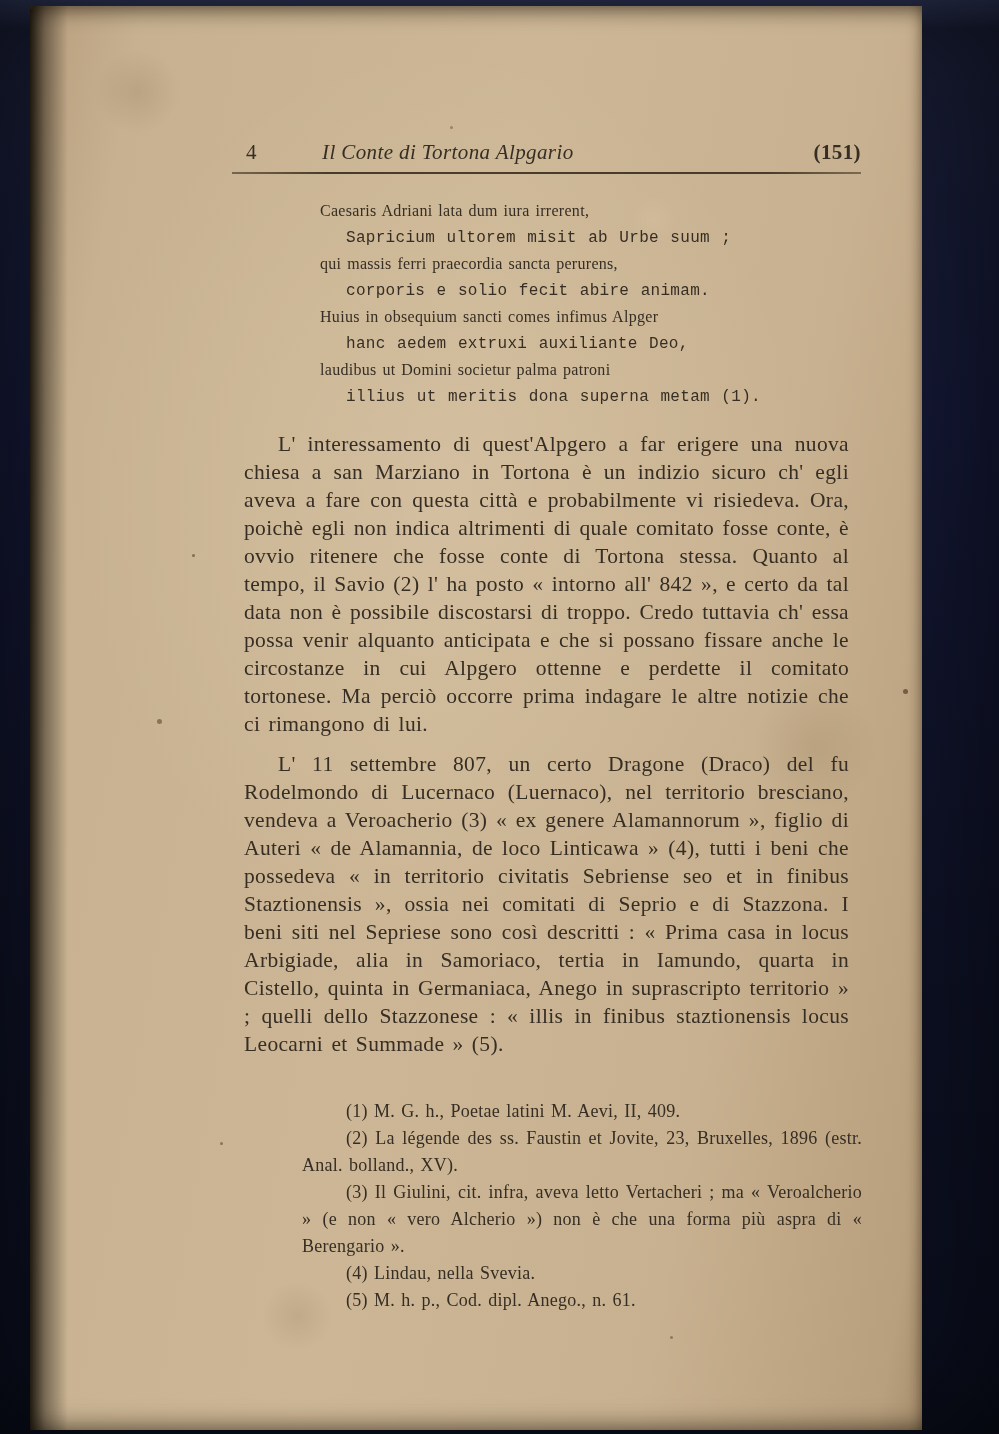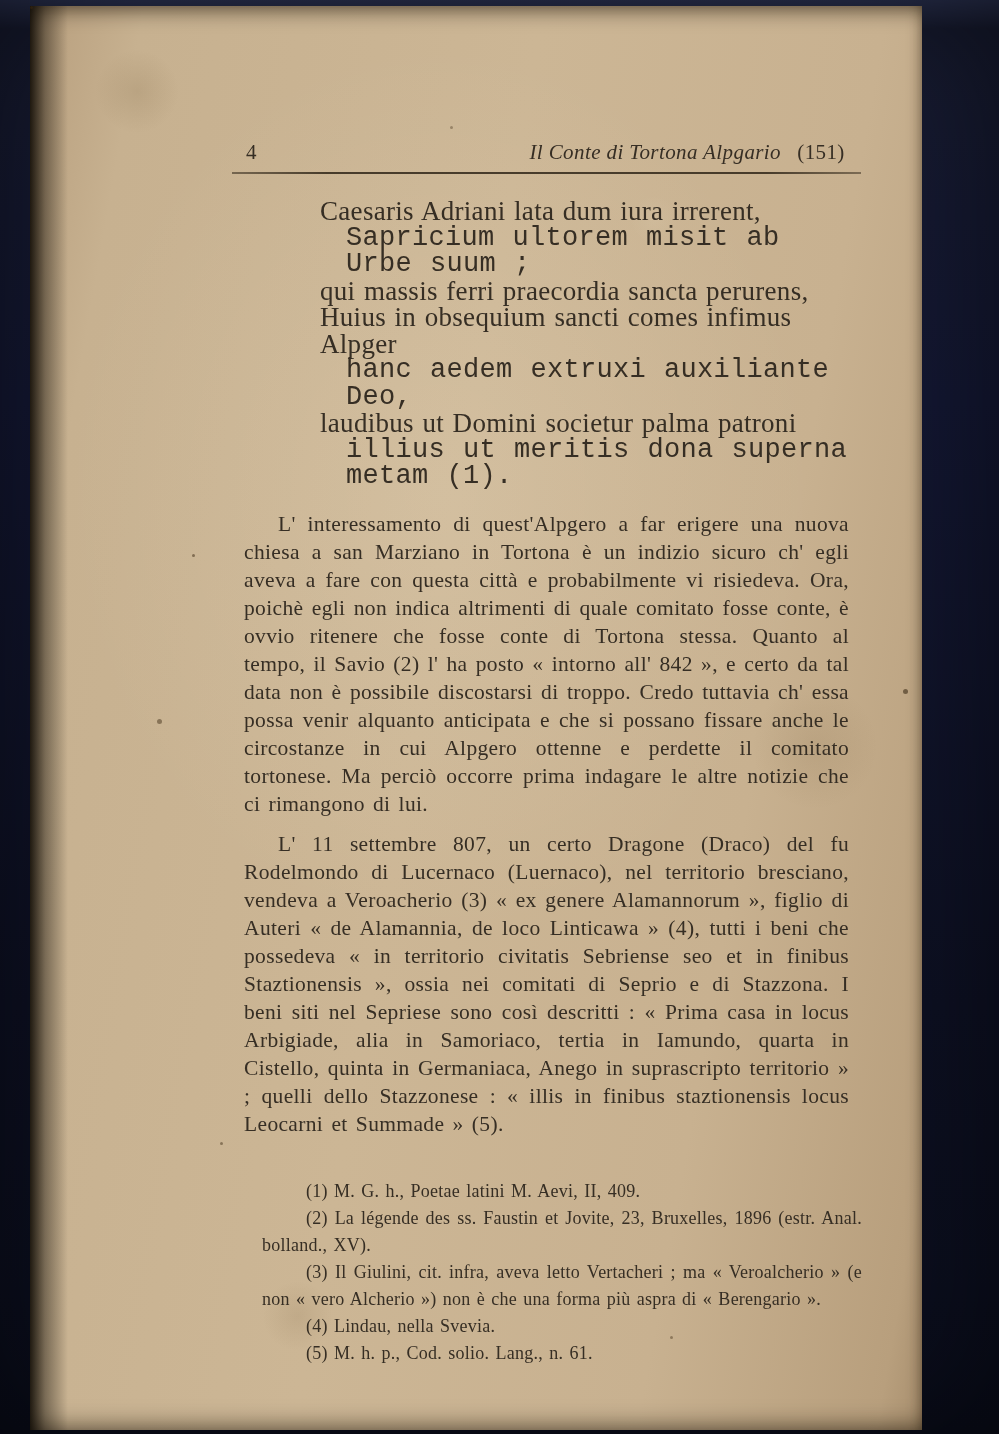--- a/index.html
+++ b/index.html
@@ -67,44 +67,44 @@
   .content{
     position:relative;z-index:3;
     padding:134px 61px 0 202px;
     color:var(--ink);
   }
   .header{
     display:flex;align-items:baseline;
     font-size:21px;letter-spacing:0.4px;
   }
   .page-num{flex:0 0 76px;padding-left:14px;}
-  .running-title{flex:1;text-align:right;font-style:italic;}
-  .folio{flex:0 0 80px;text-align:center;}
+  .running-title{flex:1;text-align:left;font-style:italic;}
+  .folio{flex:0 0 80px;text-align:right;font-weight:bold;}
   .rule{
     margin-top:7px;height:2px;
     background:linear-gradient(to right,rgba(48,38,24,0.55),rgba(48,38,24,0.85) 15%,rgba(48,38,24,0.85) 85%,rgba(48,38,24,0.5));
   }
   .verse{
     margin:24px 0 0 88px;
-    font-size:27px;line-height:26.5px;letter-spacing:0.3px;word-spacing:1.5px;
+    font-size:16px;line-height:26.5px;letter-spacing:0.3px;word-spacing:1.5px;
   }
   .verse-line.indent{padding-left:26px;font-family:Liberation Mono, monospace;}
   .body-text{
     margin-top:20px;
     font-size:21.5px;line-height:28px;
     text-align:justify;letter-spacing:0.35px;word-spacing:2.5px;
   }
   .para{margin:12px;text-indent:34px;}
   .it{}
   .footnotes{
     margin:40px 0 0 30px;width:600px;
     font-size:18px;line-height:27px;
     text-align:justify;letter-spacing:0.25px;word-spacing:1.5px;
   }
-  .footnote{text-indent:44px;}
+  .footnote{text-indent:44px;margin-left:40px;}
 </style>
 </head>
 <body>
 
 <div id="screenshot">
 
   <div class="page">
     <div class="specks"></div>
 
     <div class="content">
@@ -113,37 +113,38 @@
         <div class="page-num">4</div>
         <div class="running-title">Il Conte di Tortona Alpgario</div>
         <div class="folio">(151)</div>
       </div>
       <div class="rule"></div>
 
       <div class="verse">
           <div class="verse-line">Caesaris Adriani lata dum iura irrerent,</div>
           <div class="verse-line indent">Sapricium ultorem misit ab Urbe suum ;</div>
           <div class="verse-line">qui massis ferri praecordia sancta perurens,</div>
+          <div class="verse-line indent">corporis e solio fecit abire animam.</div>
           <div class="verse-line">Huius in obsequium sancti comes infimus Alpger</div>
           <div class="verse-line indent">hanc aedem extruxi auxiliante Deo,</div>
           <div class="verse-line">laudibus ut Domini societur palma patroni</div>
           <div class="verse-line indent">illius ut meritis dona superna metam (1).</div>
         </div>
 
       <div class="body-text">
           <p class="para"><span>L' interessamento di quest'Alpgero a far erigere una nuova chiesa a san Marziano in Tortona è un indizio sicuro ch' egli aveva a fare con questa città e probabilmente vi risiedeva. Ora, poichè egli non indica altrimenti di quale comitato fosse conte, è ovvio ritenere che fosse conte di Tortona stessa. Quanto al tempo, il Savio (2) l' ha posto « intorno all' 842 », e certo da tal data non è possibile discostarsi di troppo. Credo tuttavia ch' essa possa venir alquanto anticipata e che si possano fissare anche le circostanze in cui Alpgero ottenne e perdette il comitato tortonese. Ma perciò occorre prima indagare le altre notizie che ci rimangono di lui.</span></p>
           <p class="para"><span>L' 11 settembre 807, un certo Dragone (</span><span class="it">Draco</span><span>) del fu Rodelmondo di Lucernaco (</span><span class="it">Luernaco</span><span>), nel territorio bresciano, vendeva a Veroacherio (3) « ex genere Alamannorum », figlio di Auteri « de Alamannia, de loco Linticawa » (4), tutti i beni che possedeva « in territorio civitatis Sebriense seo et in finibus Staztionensis », ossia nei comitati di Seprio e di Stazzona. I beni siti nel Sepriese sono così descritti : « Prima casa in locus Arbigiade, alia in Samoriaco, tertia in Iamundo, quarta in Cistello, quinta in Germaniaca, Anego in suprascripto territorio » ; quelli dello Stazzonese : « illis in finibus staztionensis locus Leocarni et Summade » (5).</span></p>
         </div>
 
       <div class="footnotes">
           <div class="footnote"><span>(1) </span><span class="it">M. G. h., Poetae latini M. Aevi</span><span>, II, 409.</span></div>
           <div class="footnote"><span>(2) </span><span class="it">La légende des ss. Faustin et Jovite</span><span>, 23, Bruxelles, 1896 (estr. </span><span class="it">Anal. bolland.,</span><span> XV).</span></div>
           <div class="footnote"><span>(3) Il Giulini, cit. infra, aveva letto Vertacheri ; ma « Veroalcherio » (e non « vero Alcherio ») non è che una forma più aspra di « Berengario ».</span></div>
           <div class="footnote"><span>(4) Lindau, nella Svevia.</span></div>
-          <div class="footnote"><span>(5) </span><span class="it">M. h. p., Cod. solio. Lang.,</span><span> n. 61.</span></div>
+          <div class="footnote"><span>(5) </span><span class="it">M. h. p., Cod. dipl. Anego.,</span><span> n. 61.</span></div>
         </div>
 
     </div>
   </div>
 
   <div class="next-page"></div>
 
 </div>
 
 </body></html>

